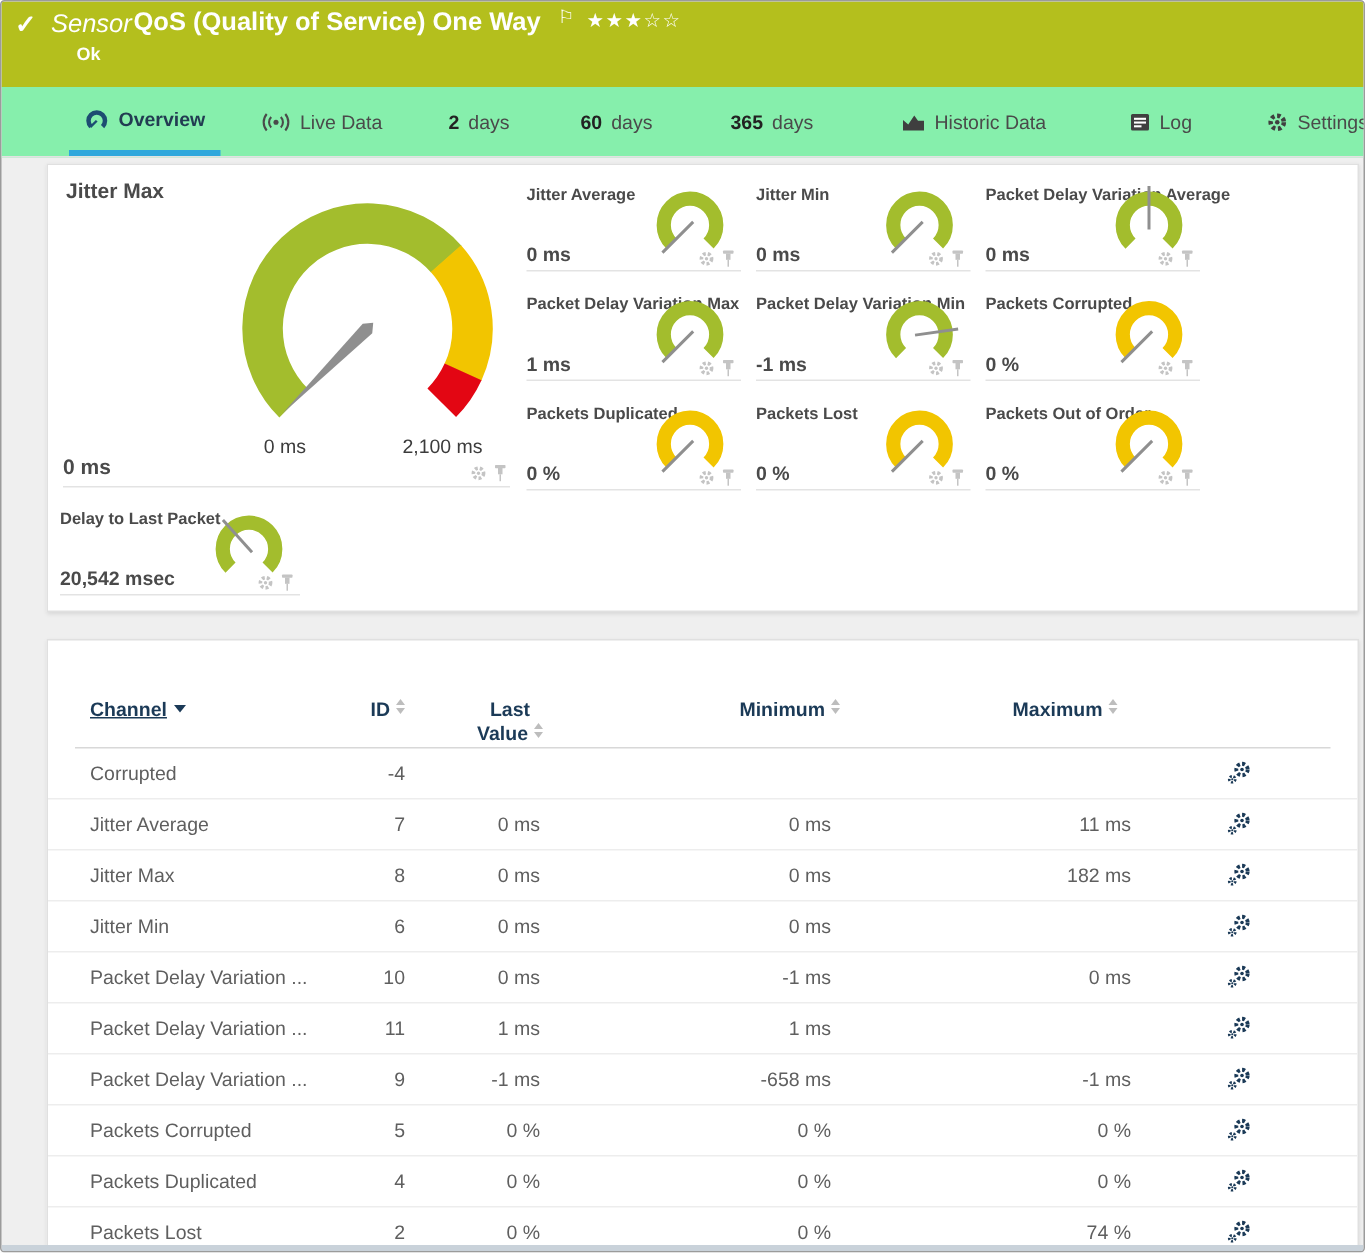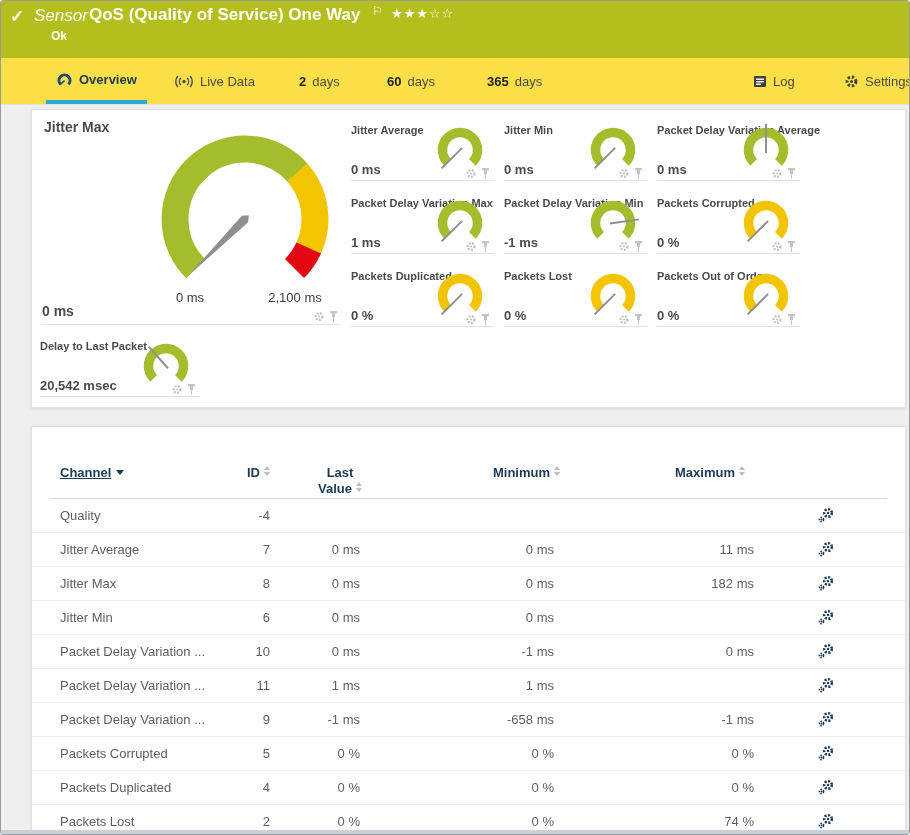--- a/index.html
+++ b/index.html
@@ -9,21 +9,21 @@
   
   .topbar{position:absolute;top:0;left:0;right:0;height:57px;background:var(--header-bg,#b4bf1d);color:#fff;}
   .check{position:absolute;left:9px;top:5px;font-size:17px;font-weight:bold;}
   .kind{position:absolute;left:33px;top:5px;font-style:italic;font-size:17px;}
   .title{position:absolute;left:88px;top:4px;font-weight:bold;font-size:17px;}
   .flag{position:absolute;left:371px;top:3px;font-size:12px;cursor:pointer;}
   .stars{position:absolute;left:390px;top:5px;font-size:13px;letter-spacing:1px;cursor:pointer;}
   .status{position:absolute;left:50px;top:28px;font-size:12px;font-weight:bold;}
 
   
-  .tabbar{position:absolute;top:57px;left:0;right:0;height:46px;background:#fde047;border-bottom:1px solid #e2e2e2;}
+  .tabbar{position:absolute;top:57px;left:0;right:0;height:46px;background:#86efac;border-bottom:1px solid #e2e2e2;}
   .tab{position:absolute;top:0;height:46px;display:flex;align-items:center;gap:6px;
        font-size:13px;color:#4a4a4a;padding:0 10px;cursor:pointer;box-sizing:border-box;}
   .tab.active{height:46px;border-bottom:4px solid var(--tab-accent,#2fa8dc);}
   .tab.active .tlabel{color:#223c52;font-weight:bold;}
   .tprefix{color:#222;font-weight:bold;}
   .ticon{display:flex;align-items:center;}
 
   
   .card{position:absolute;left:30px;width:875px;background:#fff;border:1px solid #e0e0e0;
         box-shadow:0 1px 3px rgba(0,0,0,.10);box-sizing:border-box;}
@@ -114,20 +114,28 @@
         <span class="tlabel">days</span>
       </div>
       <div class="tab" style="left: 376px;">
         <b class="tprefix">60</b>
         <span class="tlabel">days</span>
       </div>
       <div class="tab" style="left: 476px;">
         <b class="tprefix">365</b>
         <span class="tlabel">days</span>
       </div>
+      <div class="tab" style="left: 590px;">
+        <span class="ticon">
+          <svg width="16" height="13" viewBox="0 0 16 13">
+            <path d="M1 12 L1 5 L4.5 8 L8.5 2 L11 5.5 L15 5.5 L15 12 Z" fill="#3f3f3f"></path>
+          </svg>
+        </span>
+        <span class="tlabel">Historic Data</span>
+      </div>
       <div class="tab" style="left: 742px;">
         <span class="ticon">
           <svg width="14" height="13" viewBox="0 0 14 13">
             <rect x="1" y="1" width="12" height="11" rx="1" fill="#3f3f3f"></rect>
             <rect x="3" y="3.5" width="8" height="1.4" fill="#fff"></rect>
             <rect x="3" y="6" width="8" height="1.4" fill="#fff"></rect>
             <rect x="3" y="8.5" width="5" height="1.4" fill="#fff"></rect>
           </svg>
         </span>
         <span class="tlabel">Log</span>
@@ -342,21 +350,21 @@
     <div id="thead">
         <div class="th th-channel">Channel<span class="caret"></span></div>
         <div class="th th-id">ID<span class="sort"><b class="up"></b><b class="dn"></b></span></div>
         <div class="th th-last">Last Value<span class="sort"><b class="up"></b><b class="dn"></b></span></div>
         <div class="th th-min">Minimum<span class="sort"><b class="up"></b><b class="dn"></b></span></div>
         <div class="th th-max">Maximum<span class="sort"><b class="up"></b><b class="dn"></b></span></div>
       </div>
     <div class="thead-line"></div>
     <div class="tbody" id="tbody">
         <div class="trow">
-          <span class="c-name">Quality</span>
+          <span class="c-name">Corrupted</span>
           <span class="c-id">-4</span>
           <span class="c-last"></span>
           <span class="c-min"></span>
           <span class="c-max"></span>
           <span class="c-gear"><svg width="18" height="17" viewBox="0 0 18 17">
   <circle cx="11" cy="6" r="3.8" fill="none" stroke="#1b3a57" stroke-width="2.6" stroke-dasharray="2 1.5"></circle>
   <circle cx="11" cy="6" r="1.2" fill="#1b3a57"></circle>
   <circle cx="4.5" cy="12.5" r="2" fill="none" stroke="#1b3a57" stroke-width="1.8" stroke-dasharray="1.4 1.1"></circle>
   <circle cx="4.5" cy="12.5" r="0.7" fill="#1b3a57"></circle>
 </svg></span>

